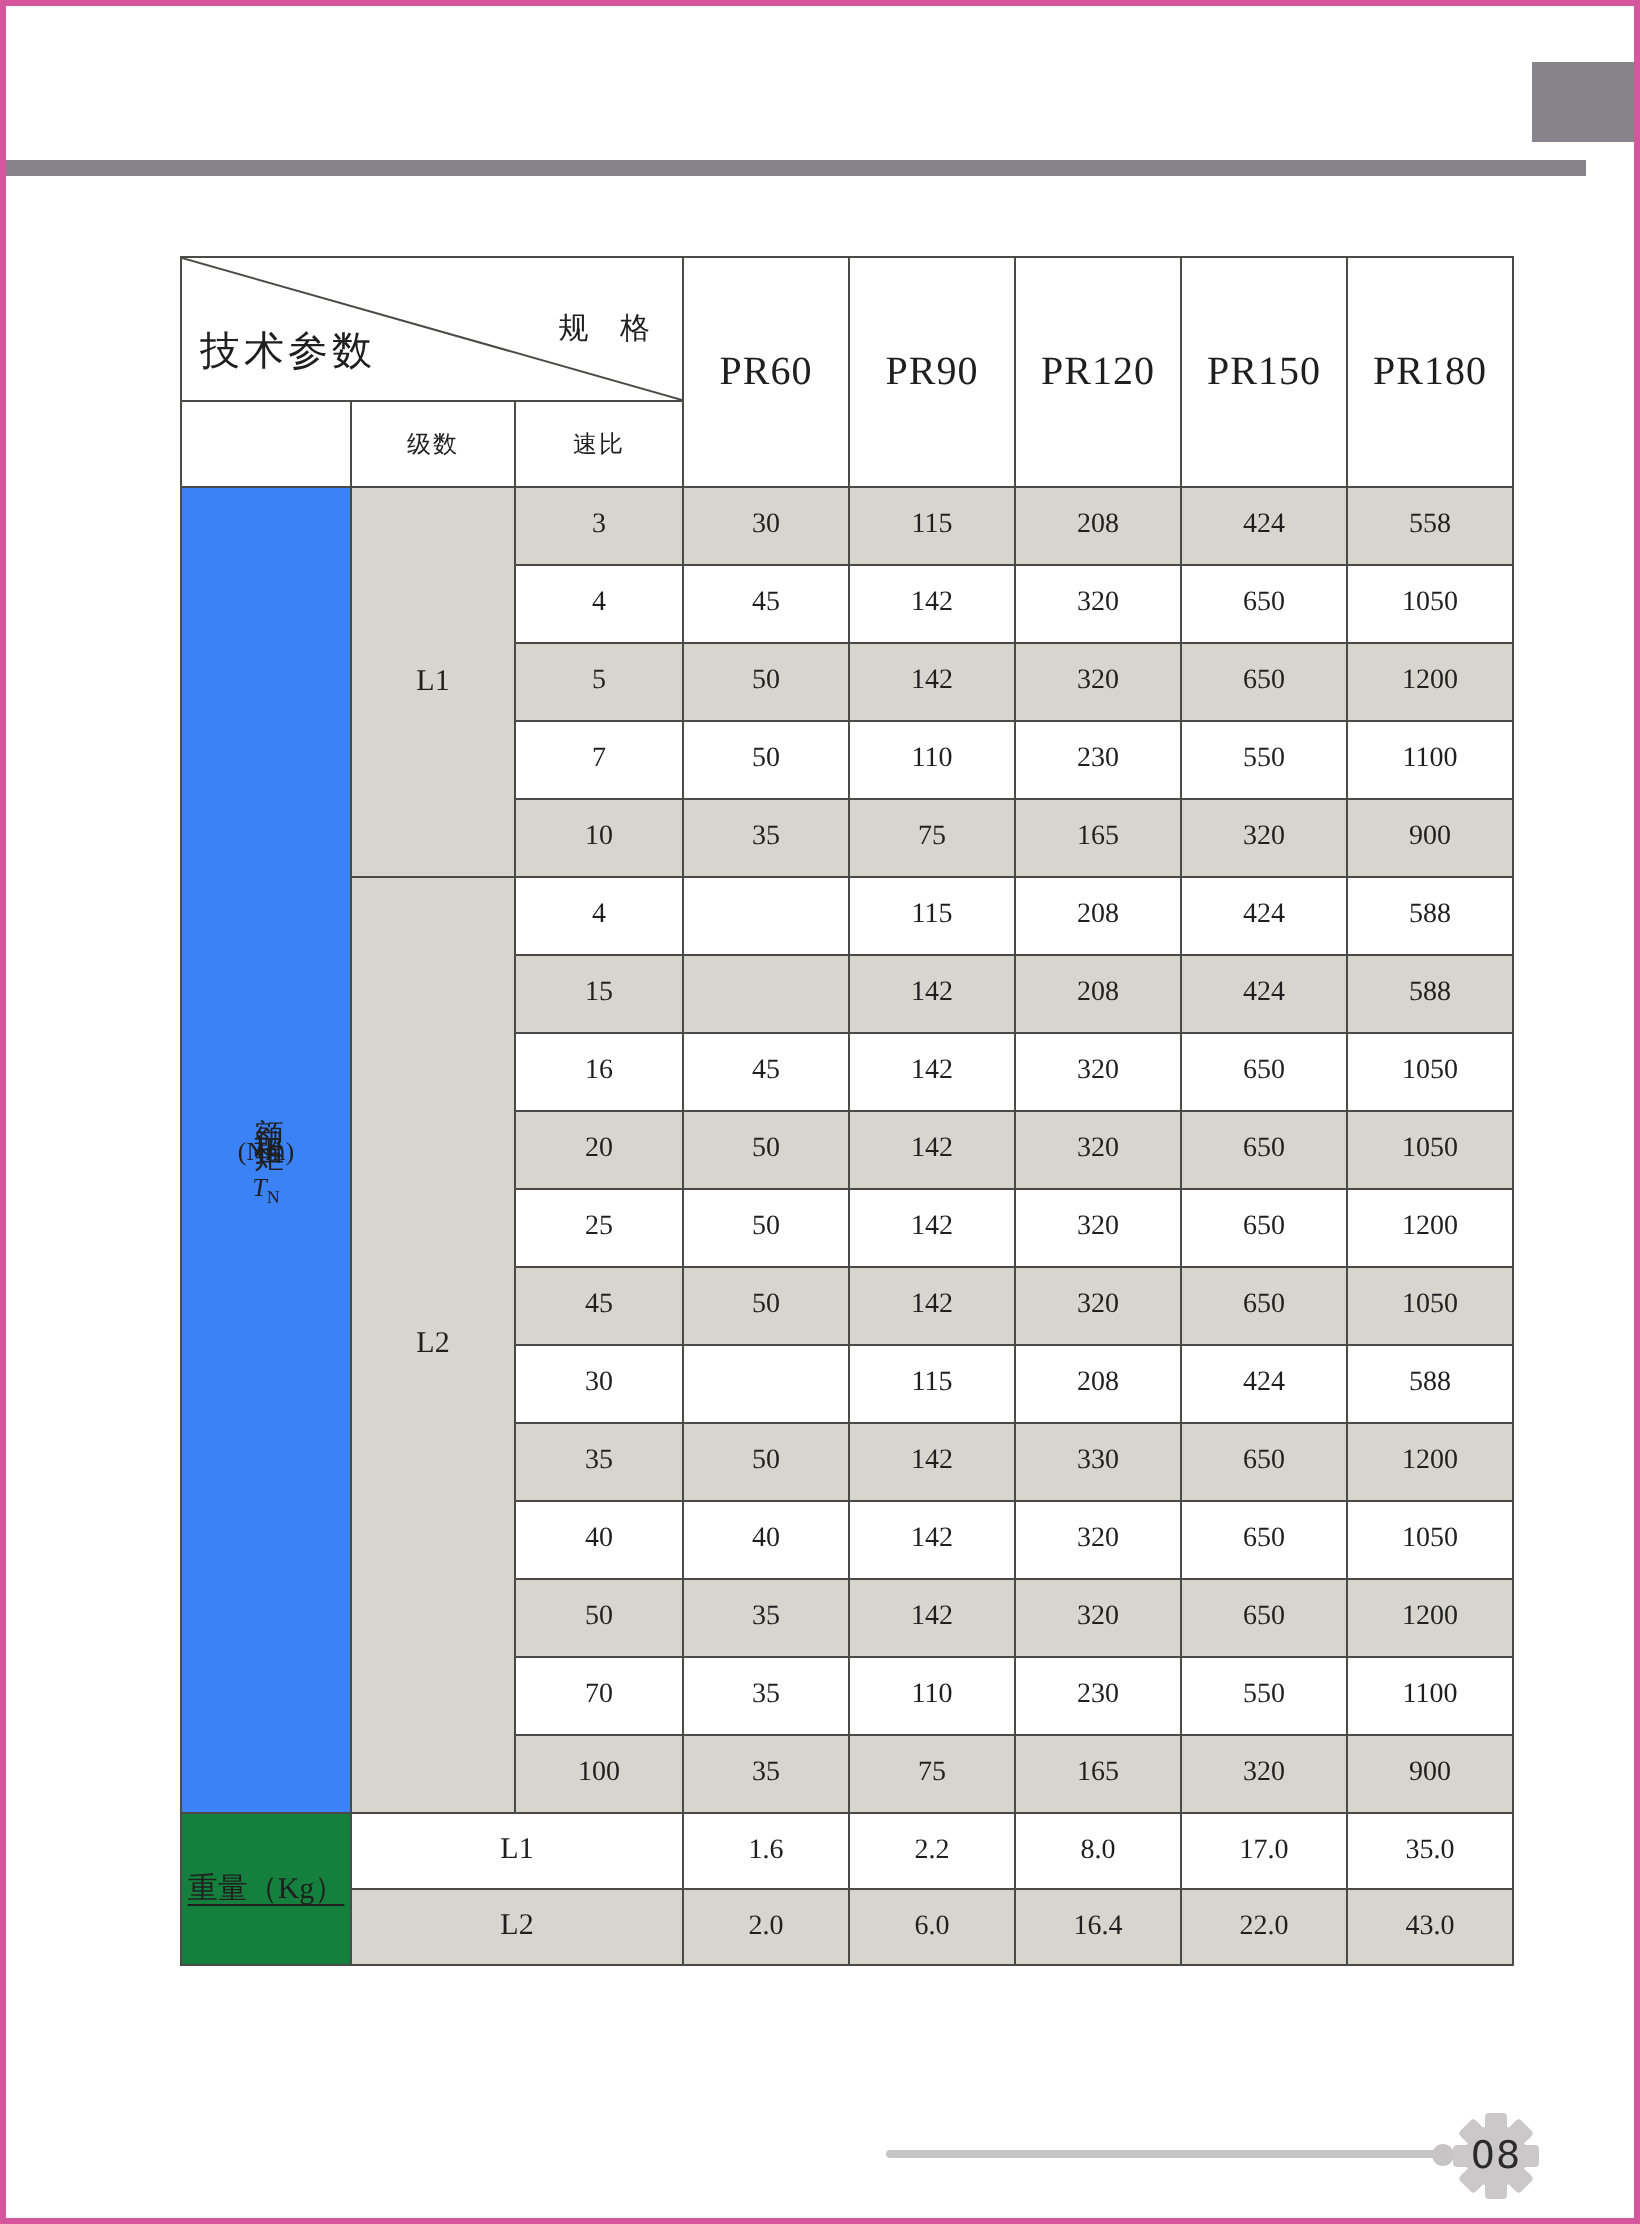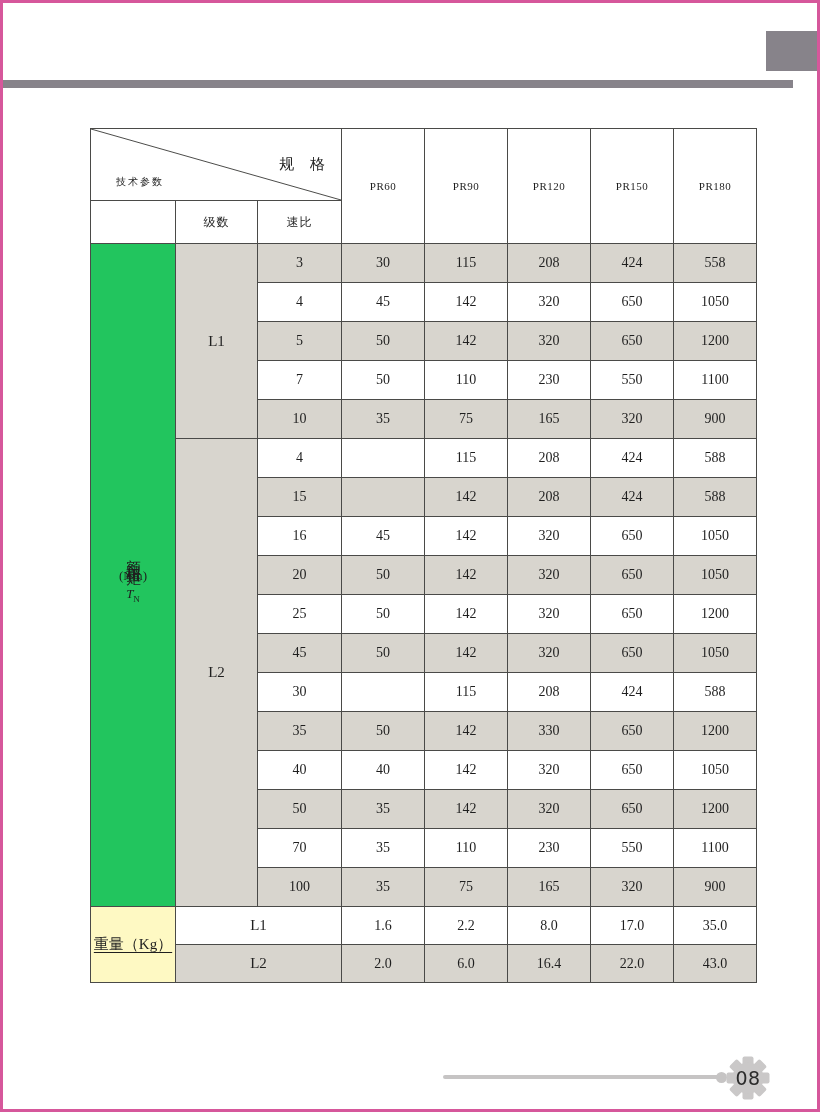--- a/index.html
+++ b/index.html
@@ -22,30 +22,30 @@
     text-align:center; vertical-align:middle;
     font-size:14px; padding:0; background:#ffffff;
   }
   tr.r-head { height:72px;padding-left:28px; }
   tr.r-sub  { height:43px; }
   tr.r-data { height:39px; }
   tr.r-weight { height:38px; }
 
   tr.shaded td { background:var(--row-shade,#d8d5ce); }
   .spec tr td.stage-cell { background:var(--row-shade,#d8d5ce); font-size:15px; }
-  .spec tr td.torque-label { background:#22c55e; }
-  .spec tr td.weight-label { background:#fef9c3; }
+  .spec tr td.torque-label { background:#3b82f6; }
+  .spec tr td.weight-label { background:#15803d; }
 
   td.diag { position:relative; }
   .diag-svg { position:absolute; left:0; top:0; width:100%; height:100%; display:block; }
   .diag-svg line { stroke:var(--table-border,#4a4a48); stroke-width:1; }
   .diag-top { position:absolute; top:26px; right:10px; font-size:15px; letter-spacing:6px; }
-  .diag-bot { position:absolute; bottom:11px; left:25px; font-size:10px; letter-spacing:2px; }
-
-  td.colhead { font-size:11px; letter-spacing:0.5px; }
+  .diag-bot { position:absolute; bottom:11px; left:9px; font-size:20px; letter-spacing:2px; }
+
+  td.colhead { font-size:20px; letter-spacing:0.5px; }
   td.subhead { font-size:12px; letter-spacing:1px; }
   td.ratio, td.val { font-size:14px; }
 
   td.torque-label .vtext {
     writing-mode:vertical-lr; text-orientation:upright;
     letter-spacing:4px; font-size:15px; margin:0 auto; line-height:1;
   }
   td.torque-label .unit { font-size:13px; margin-top:5px; }
   td.torque-label .sym  { font-size:13px; margin-top:2px; }
   td.torque-label .sym i { font-family:"Liberation Serif","DejaVu Serif",serif; }

